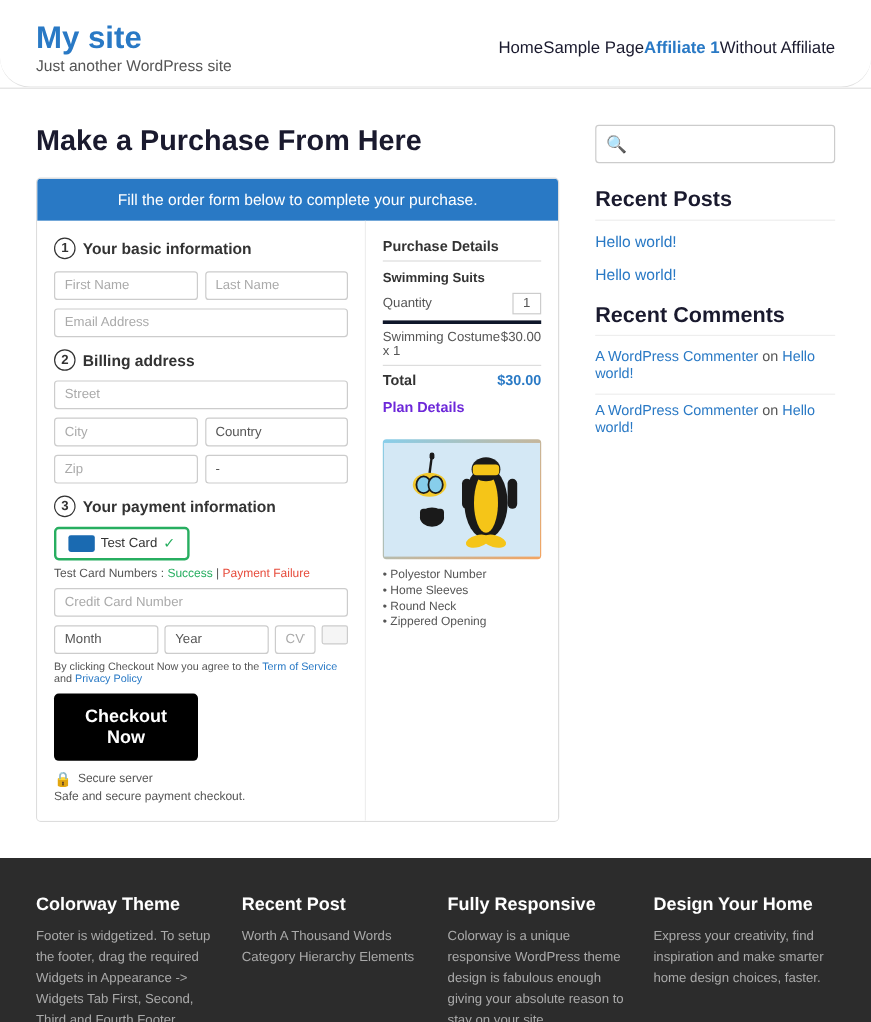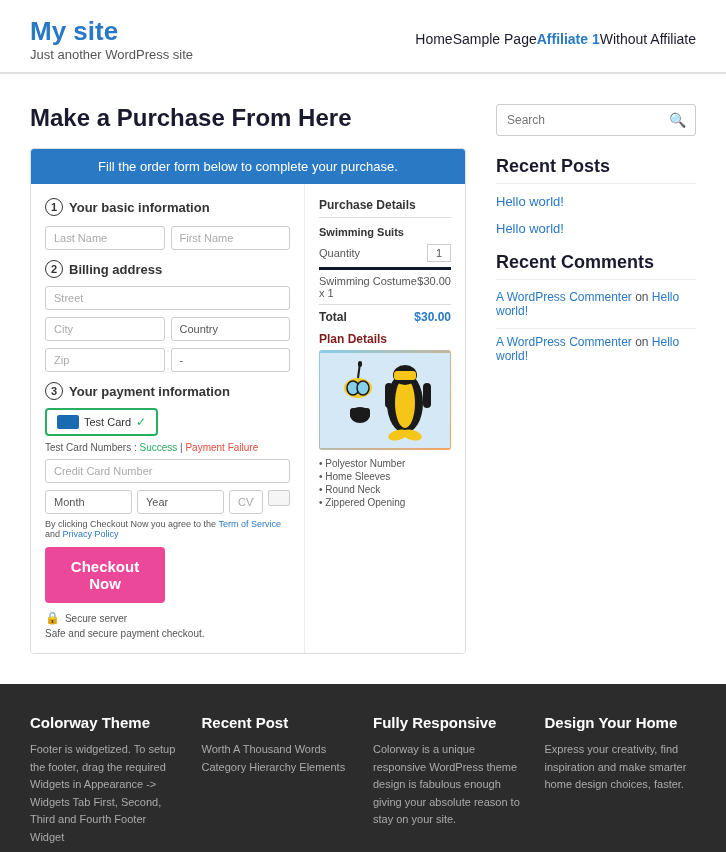--- a/index.html
+++ b/index.html
@@ -1,19 +1,19 @@
 <!DOCTYPE html>
 <html><head>
   <meta charset="utf-8">
   <style>
     * { box-sizing: border-box; margin: 0; padding: 0; }
     body { font-family: Arial, sans-serif; font-size: 14px; color: #333; background: #fff; }
 
     
-    .header { display: flex; align-items: center; justify-content: space-between; padding: 16px 30px 10px; border-bottom: 1px solid #e0e0e0; }
+    .header { display: flex; align-items: center; justify-content: space-between; padding: 16px 30px 10px; border-bottom: 1px solid #e0e0e0; border-radius: 25px; }
     .site-title { }
     .site-title h1 { color: #2979c5; font-size: 26px; font-weight: bold; }
     .site-title p { color: #555; font-size: 13px; }
     nav { display: flex; align-items: center; }
     nav a { text-decoration: none; color: #1a1a2e; font-size: 14px; }
     nav a.active { color: #2979c5; font-weight: bold; }
 
     
     .main-layout { display: flex; padding: 30px 30px 20px; gap: 30px; max-width: 726px; }
     .content-area { flex: 1; min-width: 0; }
@@ -49,35 +49,35 @@
     .test-card-info { font-size: 10px; color: #555; margin-bottom: 6px; }
     .test-card-info a { color: #27ae60; text-decoration: none; }
     .test-card-info a.red { color: #e74c3c; }
 
     .card-row { display: flex; gap: 5px; margin-bottom: 5px; }
     .cvv-icon { display: inline-block; width: 22px; height: 16px; border: 1px solid #ccc; background: #f5f5f5; border-radius: 2px; vertical-align: middle; }
 
     .terms-text { font-size: 9px; color: #555; margin-bottom: 8px; }
     .terms-text a { color: #2979c5; text-decoration: none; }
 
-    .checkout-btn { background: #ec4899; color: #fff; border: none; border-radius: 4px; padding: 11px 24px; font-size: 15px; font-weight: bold; cursor: pointer; width: 120px; }
+    .checkout-btn { background: #000000; color: #fff; border: none; border-radius: 4px; padding: 11px 24px; font-size: 15px; font-weight: bold; cursor: pointer; width: 120px; }
 
     .secure-row { display: flex; align-items: center; gap: 5px; margin-top: 8px; font-size: 10px; color: #555; }
     .lock-icon { font-size: 12px; }
 
     
     .purchase-title { font-size: 12px; font-weight: bold; color: #333; margin-bottom: 8px; border-bottom: 1px solid #ddd; padding-bottom: 5px; }
     .product-name { font-size: 11px; font-weight: bold; margin-bottom: 6px; }
     .qty-row { display: flex; justify-content: space-between; align-items: center; font-size: 11px; color: #555; margin-bottom: 5px; }
     .qty-box { border: 1px solid #ccc; padding: 2px 8px; font-size: 11px; }
     .price-row { display: flex; justify-content: space-between; font-size: 11px; color: #555; margin-bottom: 5px; border-top: 3px solid #0f172a; padding-top: 5px; }
     .total-row { display: flex; justify-content: space-between; font-size: 12px; font-weight: bold; color: #333; border-top: 1px solid #ddd; padding-top: 5px; margin-bottom: 8px; }
     .total-price { color: #2979c5; }
 
-    .plan-title { font-size: 12px; font-weight: bold; color: #7f1d1d; margin-bottom: 4px; }
+    .plan-title { font-size: 12px; font-weight: bold; color: #6d28d9; margin-bottom: 20px; }
     .plan-image { width: 100%; height: 100px; background: linear-gradient(135deg, #87ceeb 0%, #f4a460 100%); border-radius: 3px; margin-bottom: 8px; display: flex; align-items: center; justify-content: center; overflow: hidden; position: relative; }
 
     
     .plan-features { font-size: 10px; color: #555; list-style: none; }
     .plan-features li::before { content: "• "; }
     .plan-features li { margin-bottom: 2px; }
 
     
     .search-box { display: flex; align-items: center; border: 1px solid #ccc; border-radius: 3px; margin-bottom: 20px; }
     .search-box input { flex: 1; border: none; outline: none; padding: 7px 10px; font-size: 12px; color: #999; }
@@ -122,22 +122,25 @@
       <div class="form-header">Fill the order form below to complete your purchase.</div>
       <div class="form-body">
 
         <div class="form-left">
           
           <div class="section-title">
             <span class="section-num">1</span>
             <span>Your basic information</span>
           </div>
           <div class="form-row">
+            <input class="form-input" placeholder="First Name" style="">
             <input class="form-input" placeholder="Last Name" style="">
-            <input class="form-input" placeholder="First Name" style="">
+          </div>
+          <div class="form-row">
+            <input class="form-input" placeholder="Email Address" style="">
           </div>
 
           
           <div class="section-title section-divider">
             <span class="section-num">2</span>
             <span>Billing address</span>
           </div>
           <div class="form-row">
             <input class="form-input" placeholder="Street" style="">
           </div>
@@ -253,21 +256,20 @@
             <li>Round Neck</li>
             <li>Zippered Opening</li>
           </ul>
         </div>
       </div>
     </div>
   </div>
 
   <aside class="sidebar">
     <div class="search-box">
-      <input type="text" style="border: none; outline: none; padding: 7px 10px; font-size: 12px; color: rgb(153, 153, 153); flex: 1 1 0%; width: 100%;" placeholder="Search">
       <span class="search-icon">🔍</span>
     </div>
 
     <div class="sidebar-section-title">Recent Posts</div>
     <a href="#" class="sidebar-post">Hello world!</a>
     <a href="#" class="sidebar-post">Hello world!</a>
 
     <div class="sidebar-section-title" style="margin-top:16px;">Recent Comments</div>
     <div class="comment-item">
       <a href="#">A WordPress Commenter</a>

